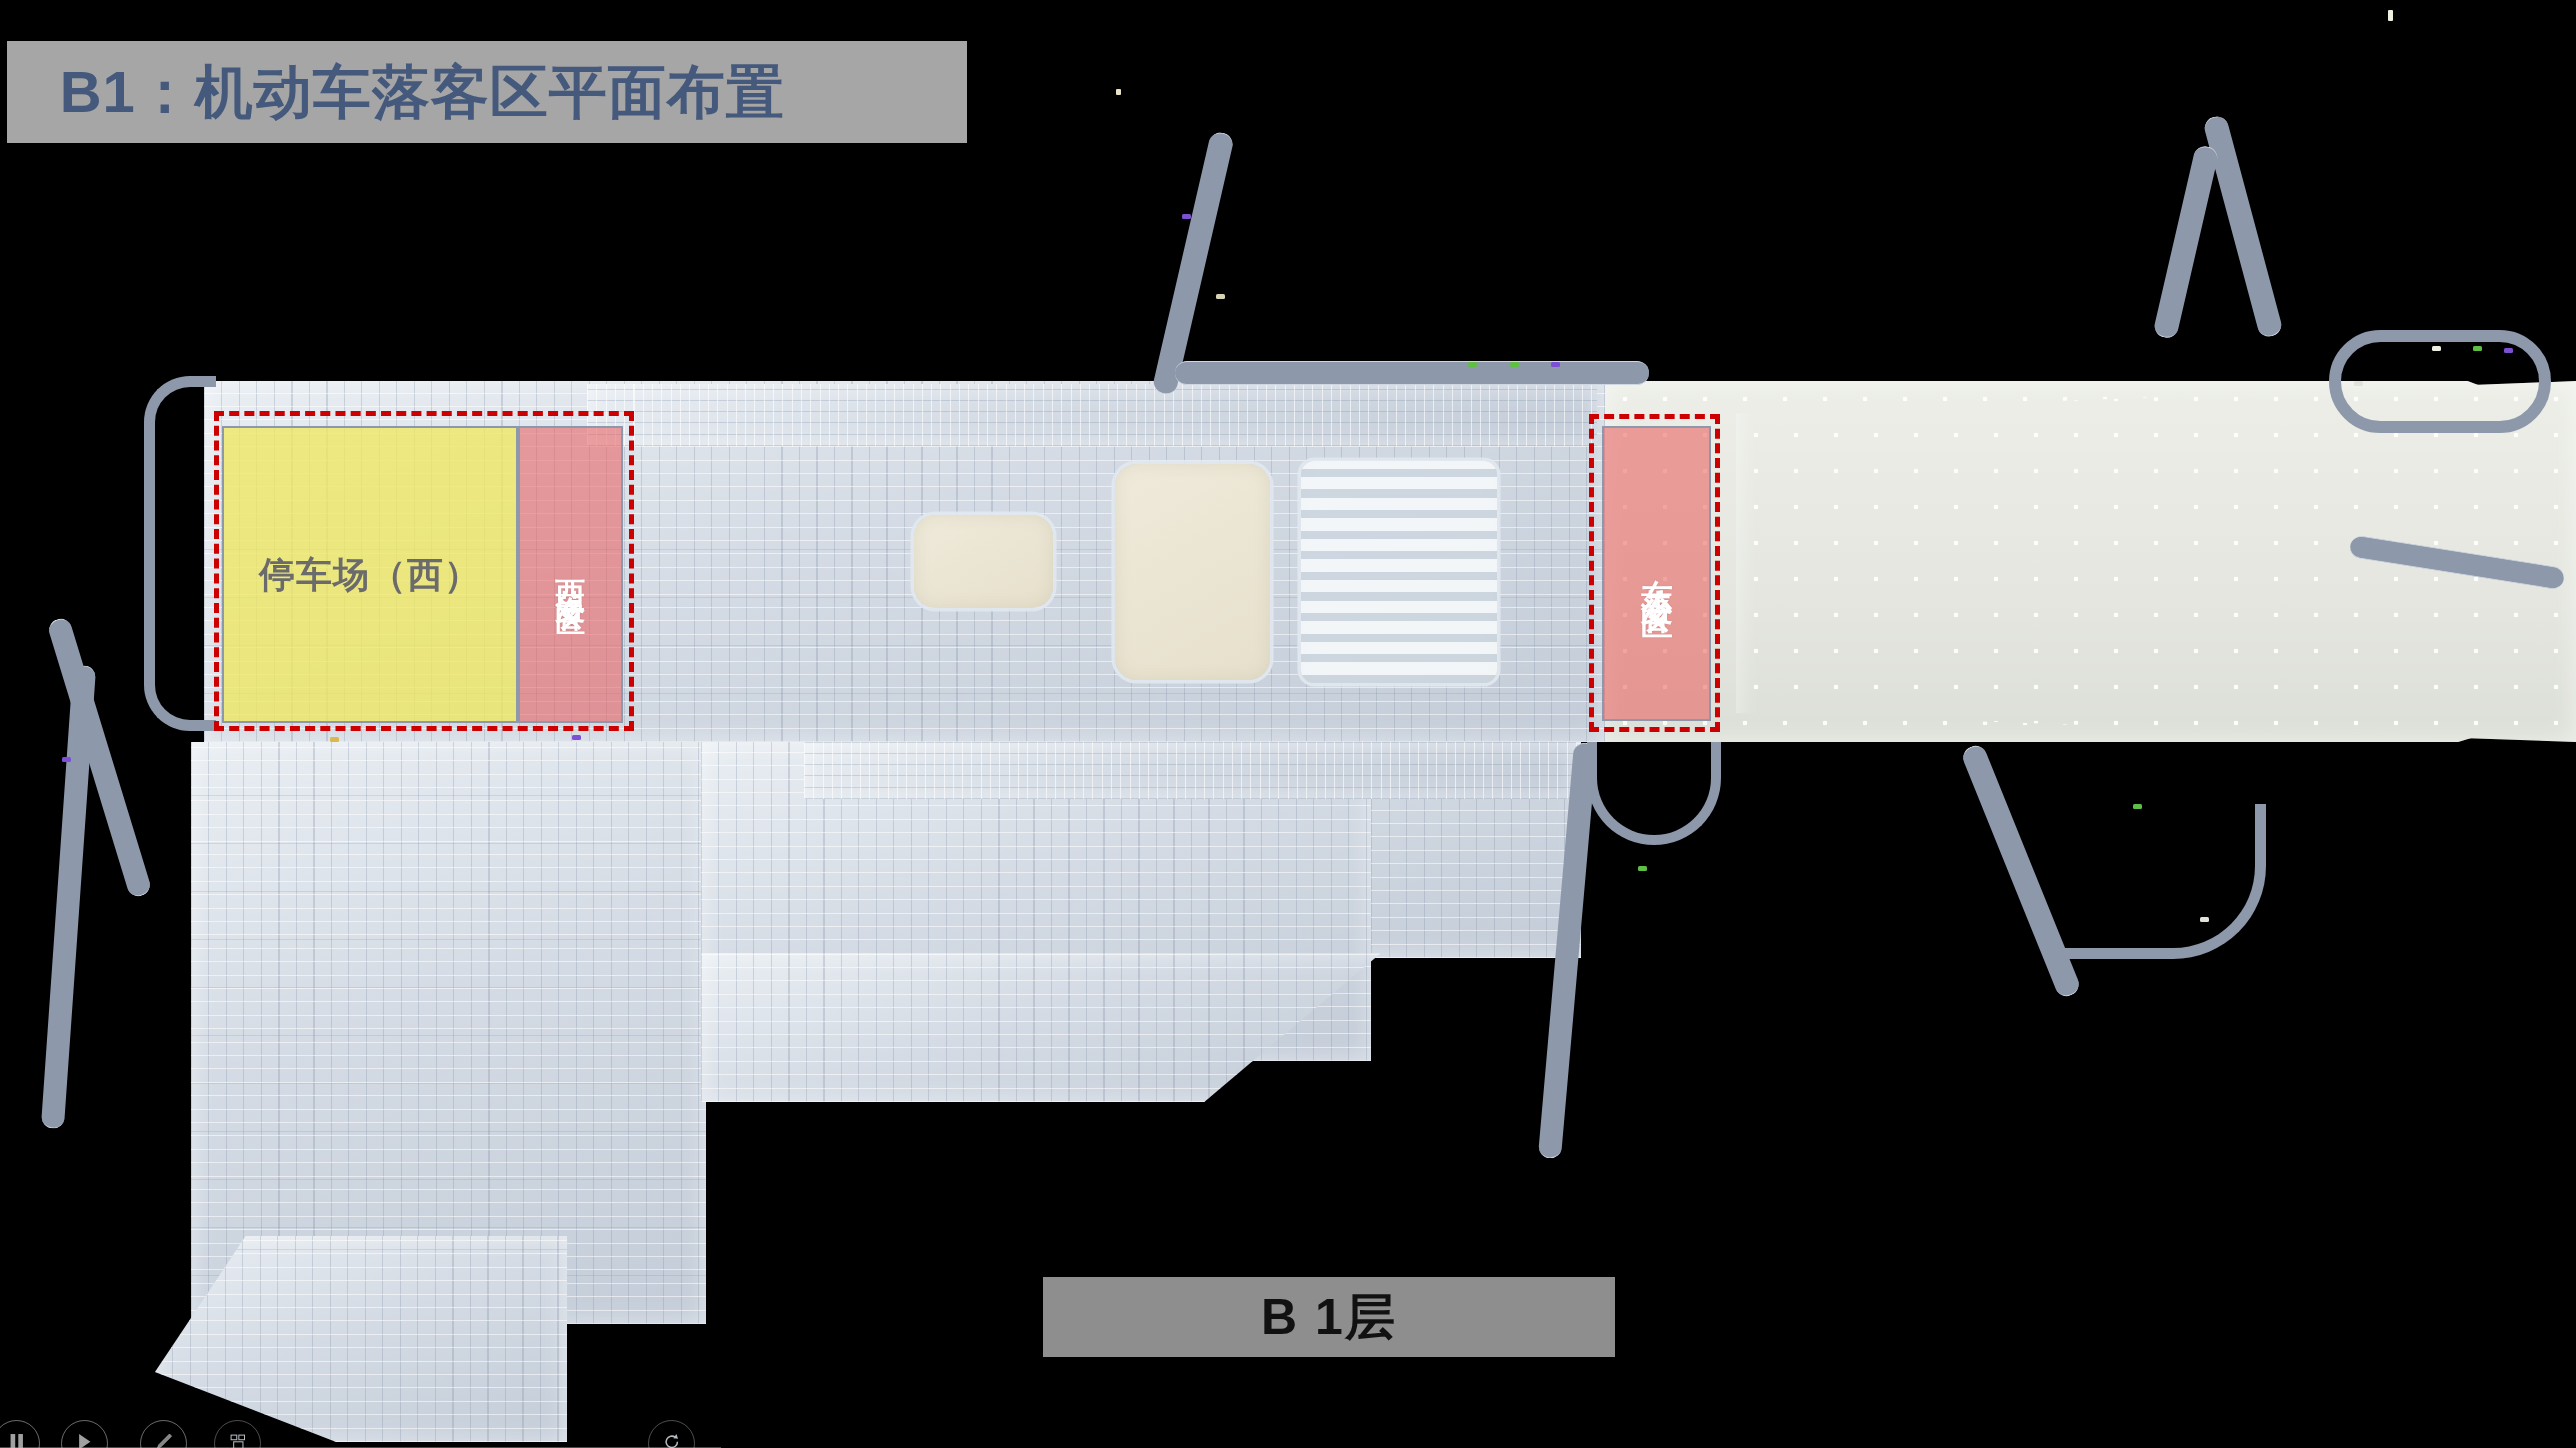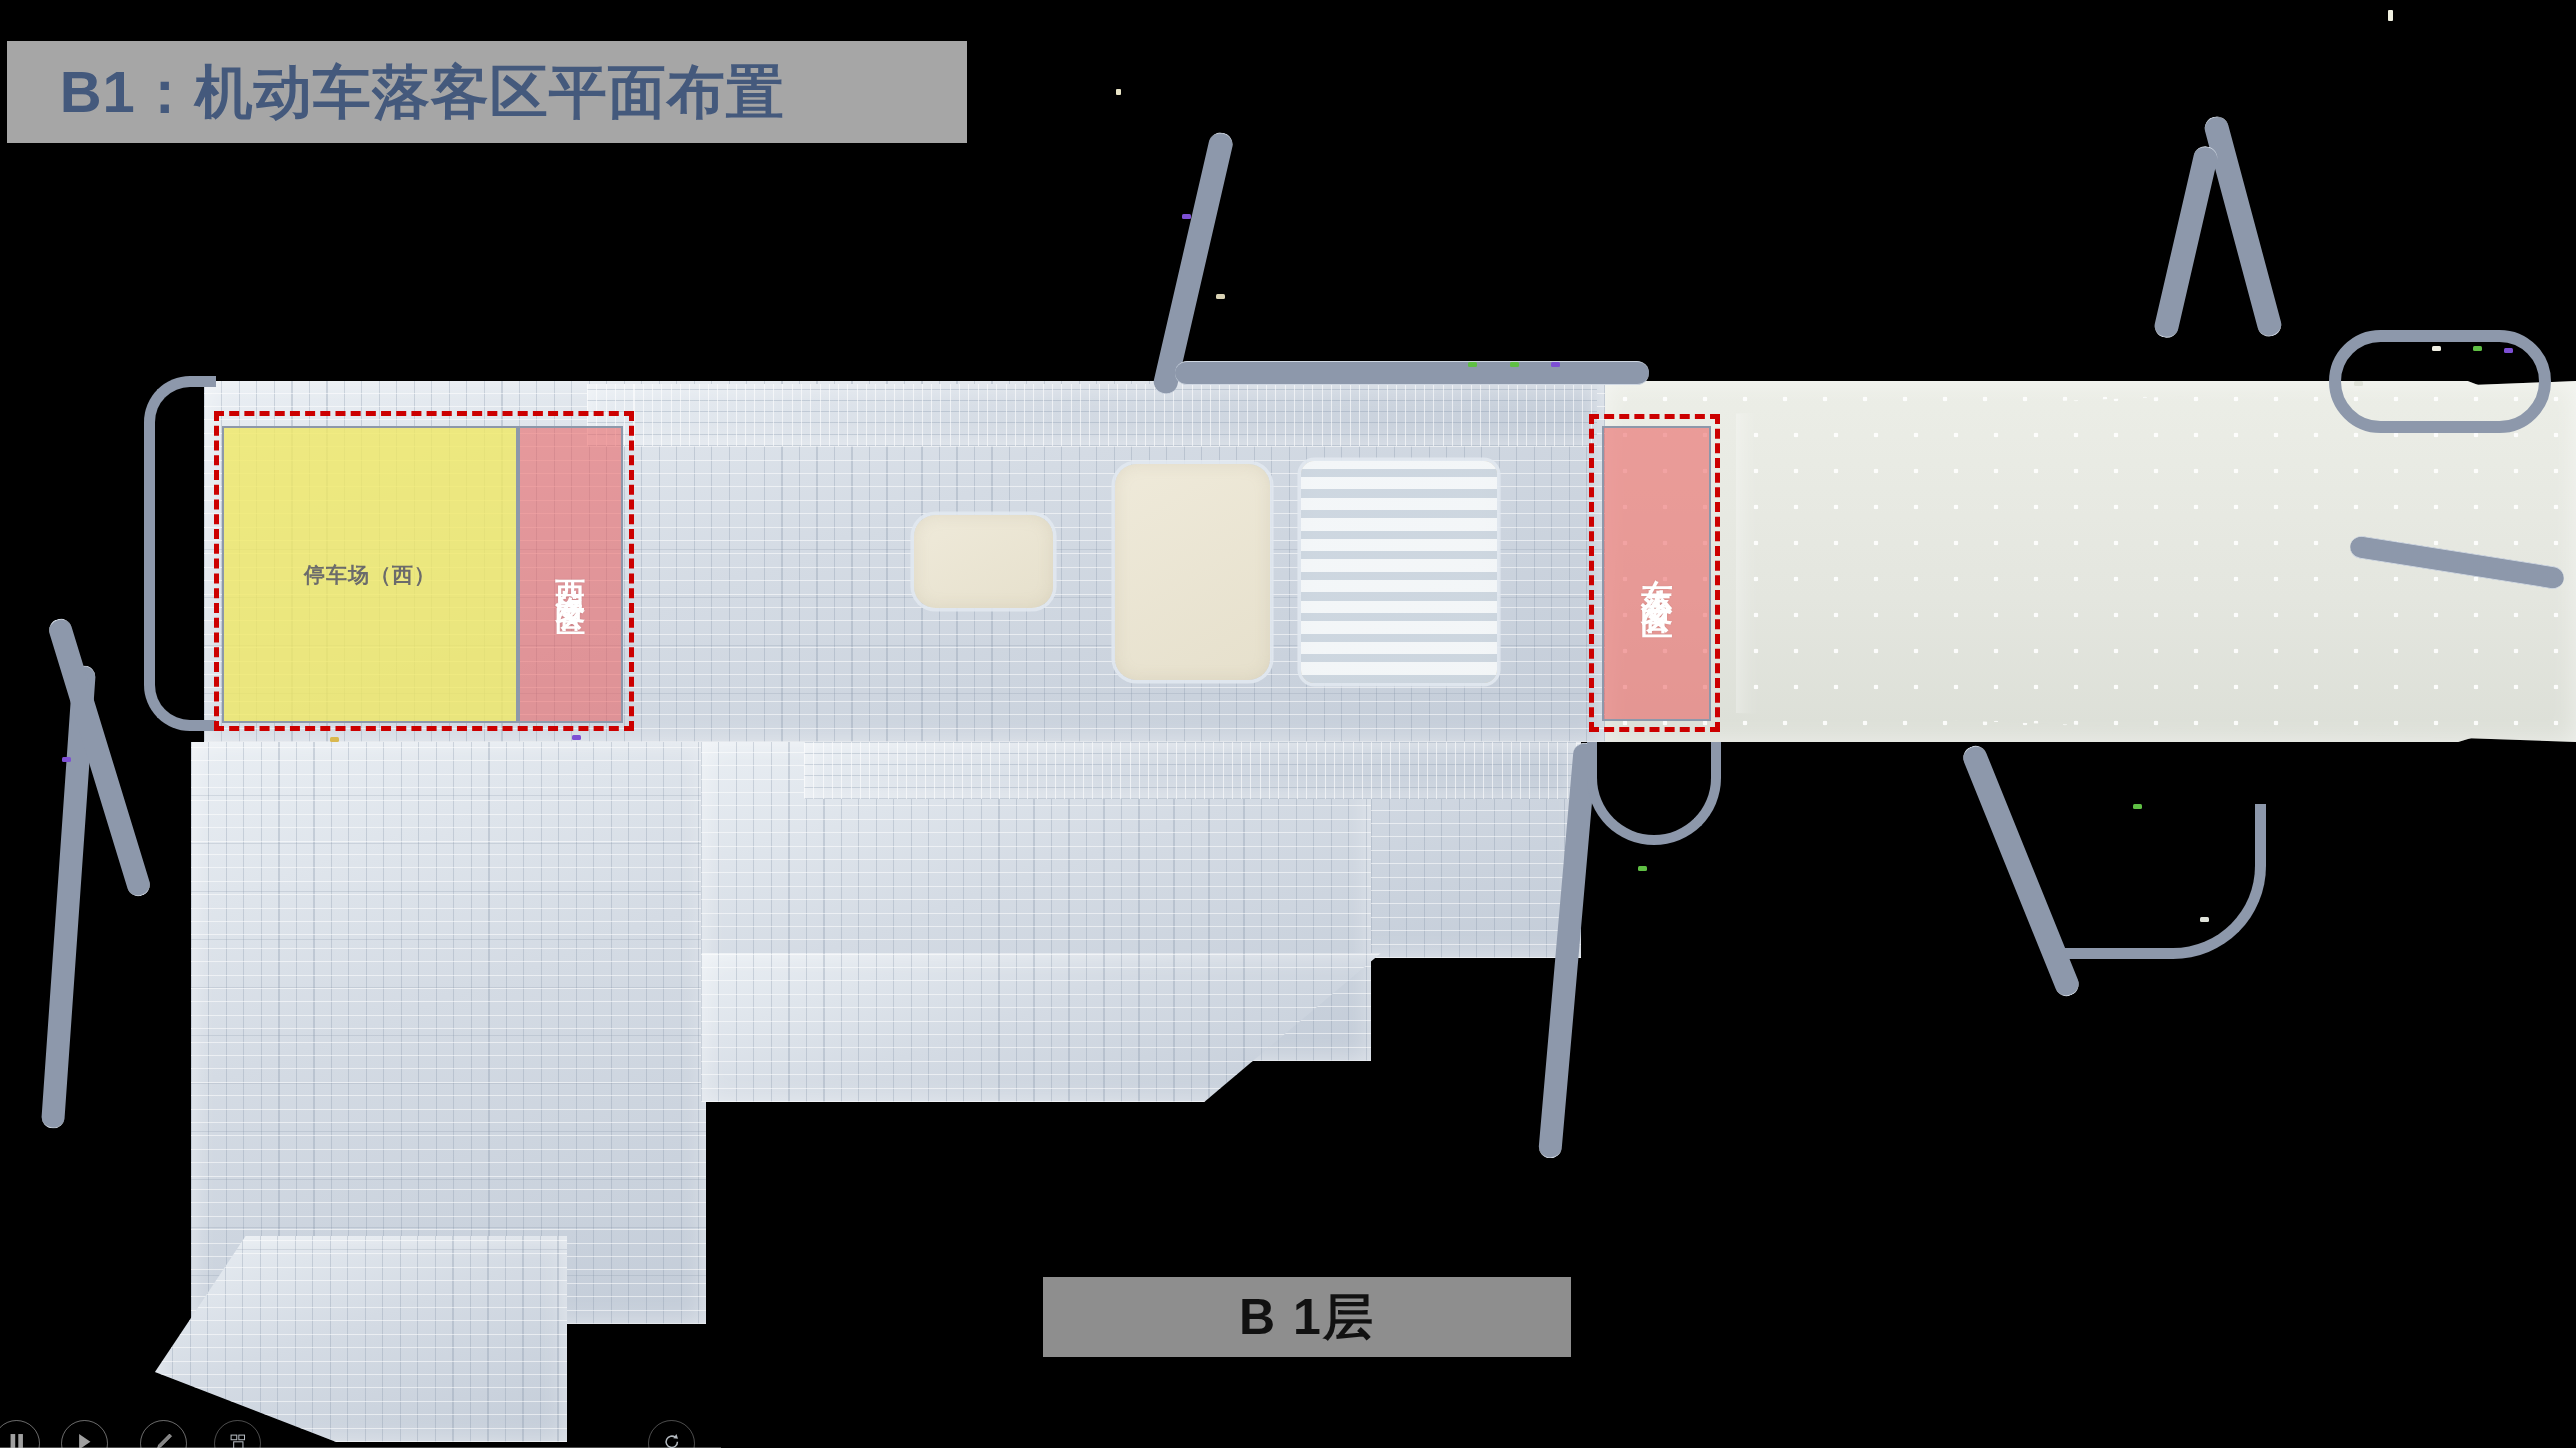--- a/index.html
+++ b/index.html
@@ -18,21 +18,21 @@
     display: flex; align-items: center; padding-left: 24px;
   }
   .title-text {
     font-size: 58px; font-weight: 700; color: #44597c;
     letter-spacing: 1px; padding-left: 29px; white-space: nowrap;
     line-height: 1;
   }
 
   
   .floor-banner {
-    position: absolute; left: 1043px; top: 1277px; width: 528px; height: 80px;
+    position: absolute; left: 1043px; top: 1277px; width: 572px; height: 80px;
     background: #8e8e8e;
     display: flex; align-items: center; justify-content: center;
   }
   .floor-text {
     font-size: 50px; font-weight: 700; color: #111; letter-spacing: 2.1px;
     line-height: 1;
   }
 
   
   #plan { position: absolute; inset: 0; }
@@ -89,21 +89,21 @@
   }
   .zone-fill {
     position: absolute;
     border: 2.6px solid #8d98aa;
     display: flex; align-items: center; justify-content: center;
   }
   .zone-fill.yellow { background: rgba(240,232,96,.78); }
   .zone-fill.pink   { background: rgba(233,90,90,.55); }
 
   .zone-label-h {
-    font-size: 21px; font-weight: 700; color: #6b6b6b;
+    font-size: 36px; font-weight: 700; color: #6b6b6b;
     white-space: nowrap; letter-spacing: 1px; line-height: 1;
   }
   .zone-label-v {
     font-size: 30px; font-weight: 700; color: #ffffff;
     writing-mode: vertical-rl; text-orientation: upright;
     letter-spacing: 9.3px; line-height: 1.05;
     text-shadow: 0 0 2.1px rgba(0,0,0,.10);
   }
   .zone-label-v.big { font-size: 32px; letter-spacing: 10.3px; }
 

